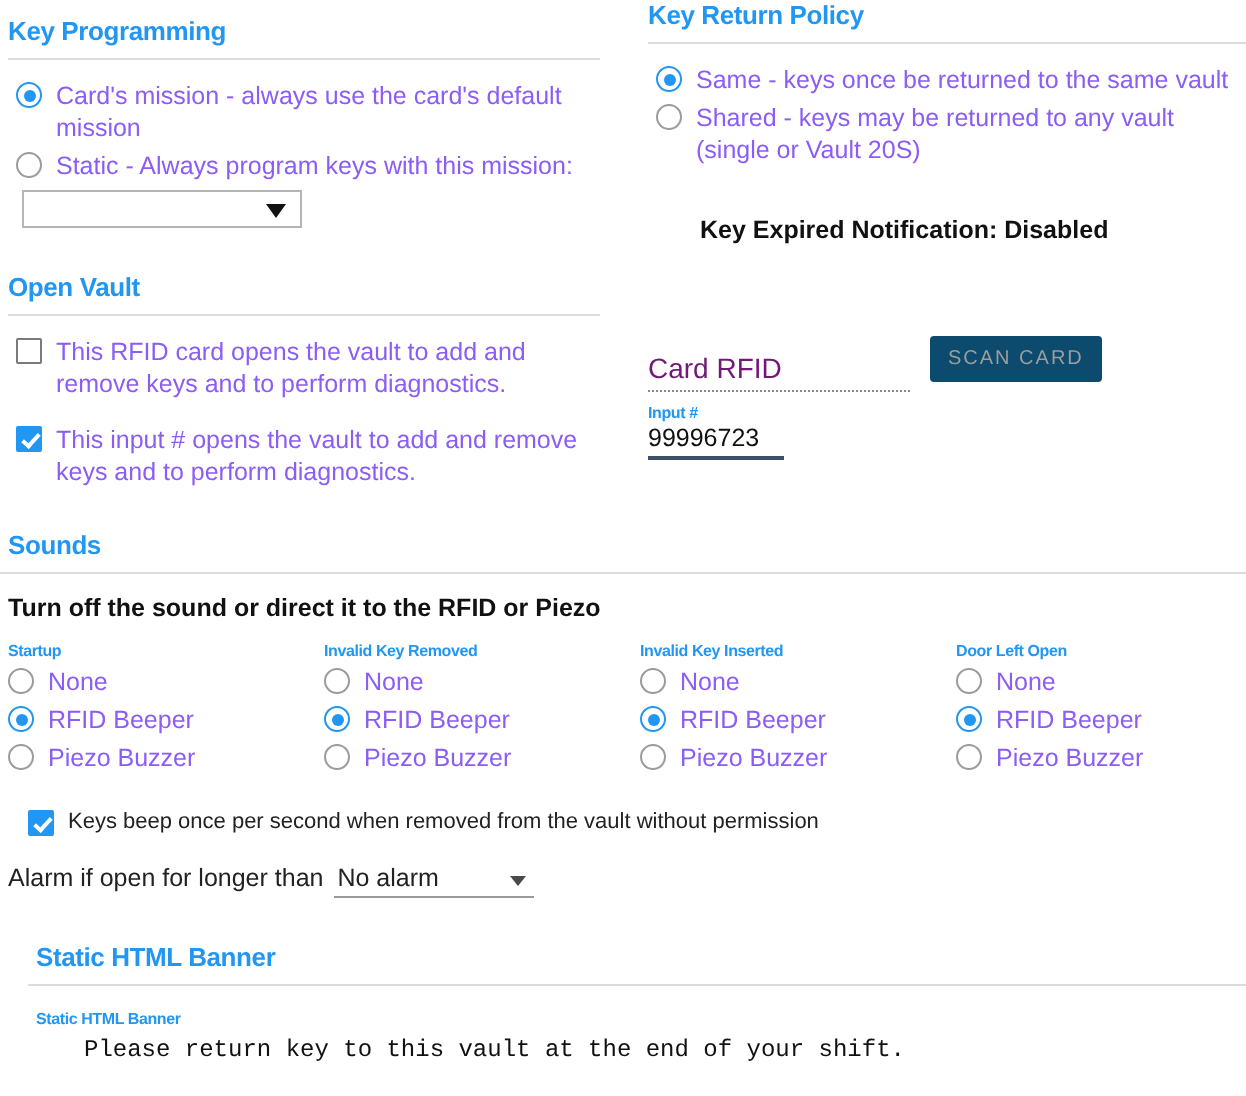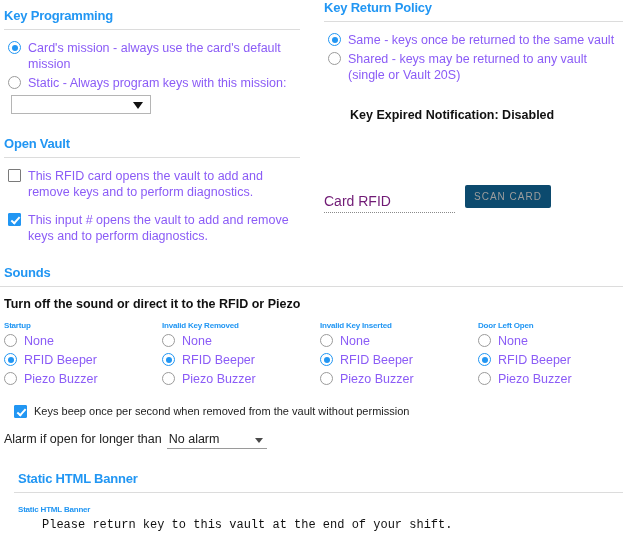--- a/index.html
+++ b/index.html
@@ -319,20 +319,25 @@
 
     <div style="height:17px"></div>
 
     <div class="rfid-wrap">
       <div>
         <div class="field">
           <div class="field-placeholder">Card RFID</div>
           <div class="dotted-underline"></div>
         </div>
 
+        <div class="field" style="margin-top:2px">
+          <div class="field-minilabel">Input #</div>
+          <div class="field-value">99996723</div>
+          <div class="solid-underline"></div>
+        </div>
       </div>
 
       <button class="scan-btn">SCAN CARD</button>
     </div>
   </div>
 </div>
 
 <div style="margin-top:18px">
   <div class="pad-l">
     <div class="sec-title">Sounds</div>

